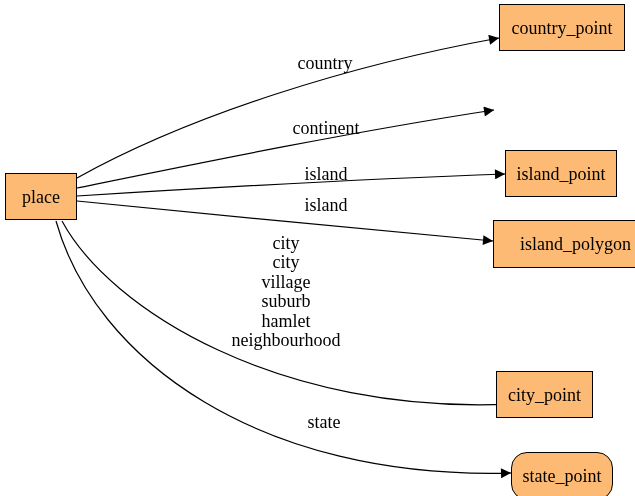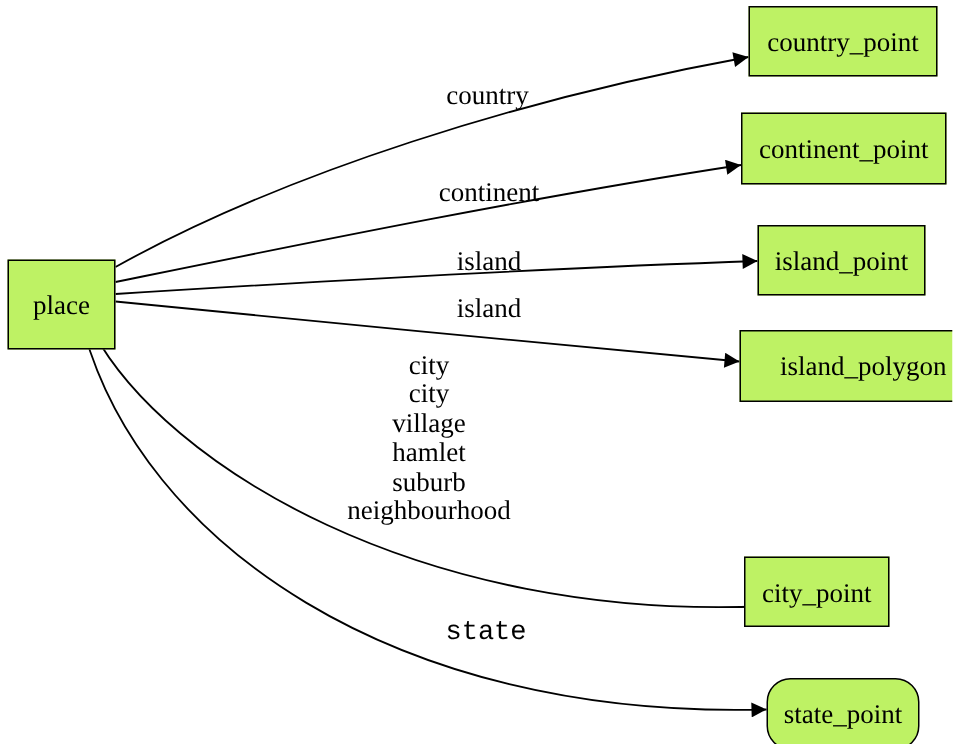--- a/index.html
+++ b/index.html
@@ -23,21 +23,21 @@
   }
   .edge-path {
     fill: none;
     stroke: #000000;
     stroke-width: 1.2;
   }
   .node {
     position: absolute;
     box-sizing: border-box;
     border: 1.4px solid #000000;
-    background: #bef264;
+    background: #fdba74;
     display: flex;
     align-items: center;
     justify-content: center;
     font-size: 18px;
     line-height: 1;
     white-space: nowrap;
   }
   .elabel {
     position: absolute;
     transform: translate(-50%, -50%);
@@ -68,31 +68,28 @@
       </marker>
     </defs>
     <path class="edge-path" marker-end="url(#arrow)" d="M 77,178 C 190,115 350,65 499,38" stroke="#000000"></path>
     <path class="edge-path" marker-end="url(#arrow)" d="M 77,188 C 190,165 350,132 494,110" stroke="#000000"></path>
     <path class="edge-path" marker-end="url(#arrow)" d="M 77,196 C 220,187 360,179 505,174" stroke="#000000"></path>
     <path class="edge-path" marker-end="url(#arrow)" d="M 77,201 C 215,214 355,229 493,241" stroke="#000000"></path>
     <path class="edge-path" marker-end="url(#arrow)" d="M 62,221 C 110,310 280,415 513,404" stroke="#000000"></path>
     <path class="edge-path" marker-end="url(#arrow)" d="M 56,221 C 95,360 260,480 511,473" stroke="#000000"></path>
   </svg>
 
-  <div class="node" style="left:5px; top:173px; width:72px; height:60px;">
+  <div class="node" style="left:5px; top:173px; width:72px; height:47px;">
     <span>place</span>
   </div>
 
   <div class="node" style="left:499px; top:4px; width:126px; height:47px;">
     <span>country_point</span>
   </div>
 
-  <div class="node" style="left:494px; top:75px; width:137px; height:48px;">
-    <span>continent_point</span>
-  </div>
 
   <div class="node" style="left:505px; top:150px; width:112px; height:47px;text-align:right;">
     <span>island_point</span>
   </div>
 
   <div class="node" style="left:493px; top:220px; width:165px; height:48px;text-align:right;">
     <span>island_polygon</span>
   </div>
 
   <div class="node" style="left:496px; top:371px; width:97px; height:47px;">
@@ -108,20 +105,20 @@
   <div class="elabel" style="left:286px; top:128px;">continent</div>
 
   <div class="elabel" style="left:286px; top:174px;">island</div>
 
   <div class="elabel" style="left:286px; top:205px;">island</div>
 
   <div class="elabel-multi" style="left:286px; top:234px;">
     <div>city</div>
     <div>city</div>
     <div>village</div>
+    <div>suburb</div>
     <div>hamlet</div>
-    <div>suburb</div>
     <div>neighbourhood</div>
   </div>
 
-  <div class="elabel" style="left:284px; top:422px;font-family:Liberation Mono, monospace;">state</div>
+  <div class="elabel" style="left:284px; top:422px;">state</div>
 
 </div>
 
 </body></html>

